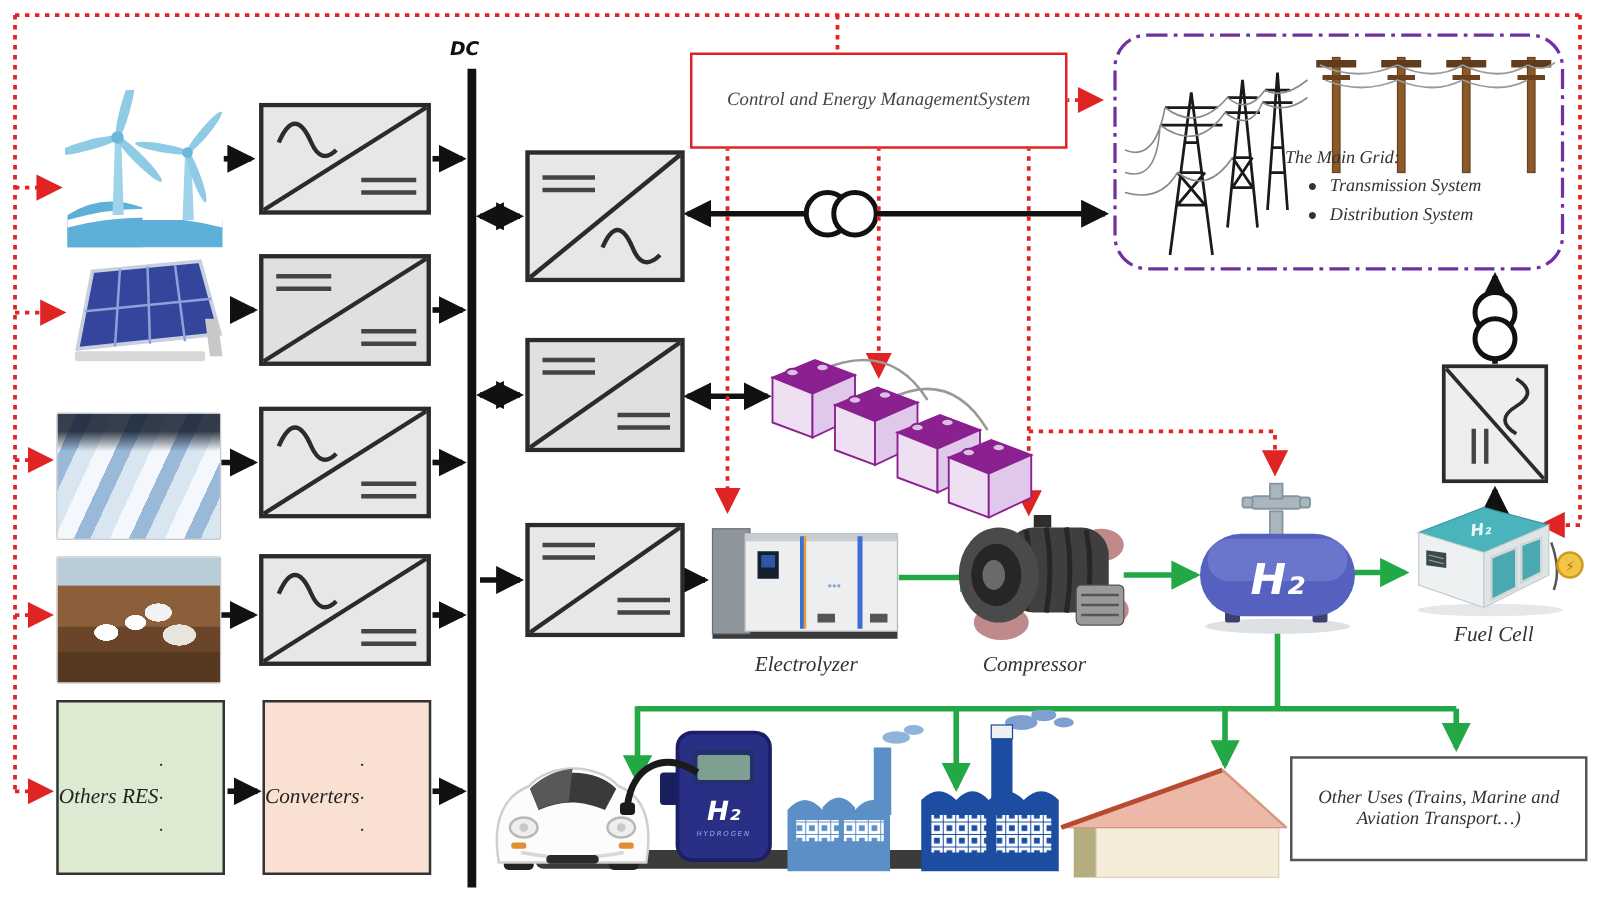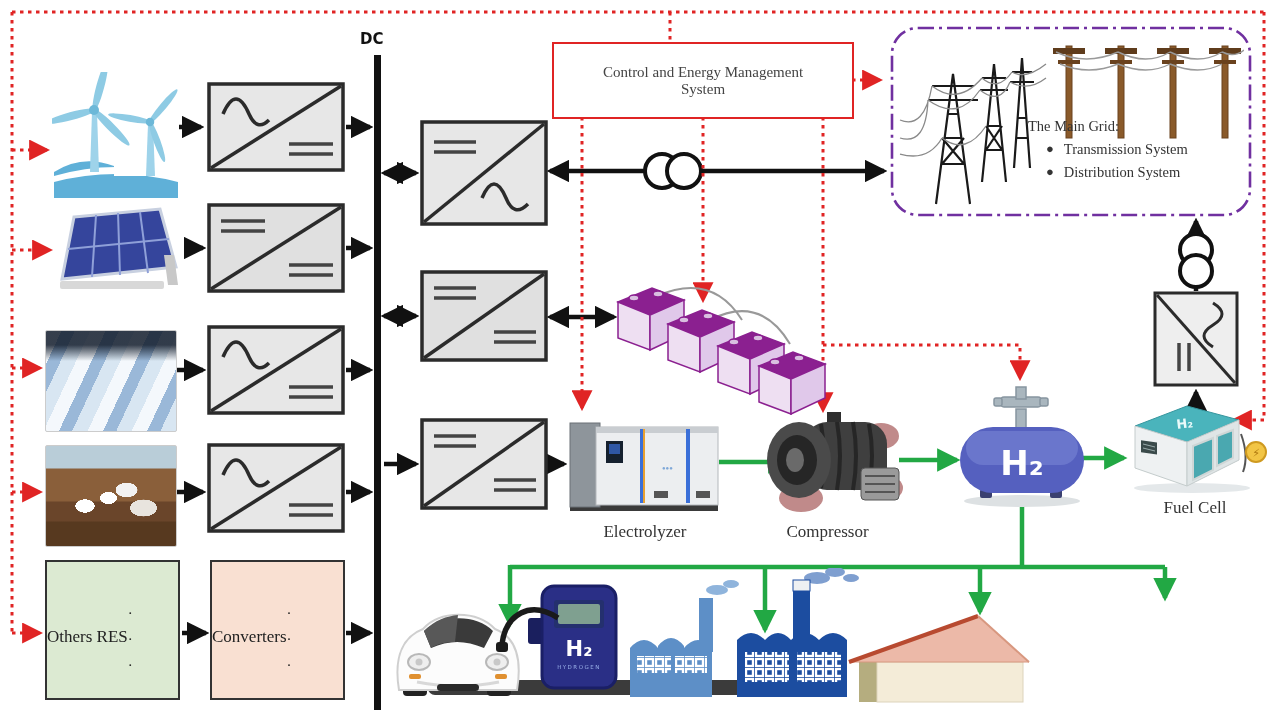--- a/index.html
+++ b/index.html
@@ -1,22 +1,22 @@
 <!DOCTYPE html>
 <html><head>
 <meta charset="utf-8">
 <style>
   html,body{margin:0;padding:0;background:#888;}
   #stage{position:relative;width:1280px;height:720px;background:#ffffff;overflow:hidden;
-         font-family:"Liberation Serif",serif;color:#222;}
+         font-family:"Liberation Serif",serif;color:#222;font-style:italic;}
   .abs{position:absolute;}
   .lbl{position:absolute;text-align:center;color:#333;}
   
   .ctrlbox{left:552px;top:42px;width:298px;height:73px;border:2.5px solid #e02424;background:#fff;
-           display:flex;flex-direction:column;justify-content:center;align-items:center;font-size:15px;color:#444;}
+           display:flex;flex-direction:row;justify-content:center;align-items:center;font-size:15px;color:#444;}
   .gridtext{left:1028px;top:118px;width:215px;font-size:14.5px;color:#333;text-align:left;}
   .gridtext .bul{display:flex;gap:10px;margin:6px 0 0 18px;}
   .gridtext .dot{font-size:13px;}
   .srcbox{width:135px;height:140px;border:2.5px solid #333;display:flex;flex-direction:row;
           align-items:center;padding-top:14px;box-sizing:border-box;font-size:17px;}
   .dots{white-space:pre-line;font-size:15px;line-height:1.75;margin-top:4px;color:#222;}
   .othersres{left:45px;top:560px;background:#dcead2;}
   .convbox{left:210px;top:560px;background:#f9e0d2;text-align:center;}
   .otheruses{left:1032px;top:605px;width:238px;height:84px;border:2px solid #555;background:#fff;
              display:flex;align-items:center;justify-content:center;text-align:center;font-size:15px;color:#333;
@@ -469,14 +469,17 @@
   </svg>
 
   <svg class="abs" style="left:845px;top:596px" width="188" height="108">
     <polygon points="14,66 32,66 32,106 14,106" fill="#b5ad7f"></polygon>
     <rect x="32" y="66" width="146" height="40" fill="#f4ecd8" stroke="#ddd4bc"></rect>
     <polygon points="4,66 133,20 184,66" fill="#ecb9a8" stroke="#d89880"></polygon>
     <path d="M4 66 L133 20" stroke="#b84a30" stroke-width="4" fill="none"></path>
     <path d="M133 20 L184 66" stroke="#d89880" stroke-width="2" fill="none"></path>
   </svg>
 
+  <div class="abs otheruses">
+    <div>Other Uses (Trains, Marine and Aviation Transport…)</div>
+  </div>
 
 </div>
 
 </body></html>

